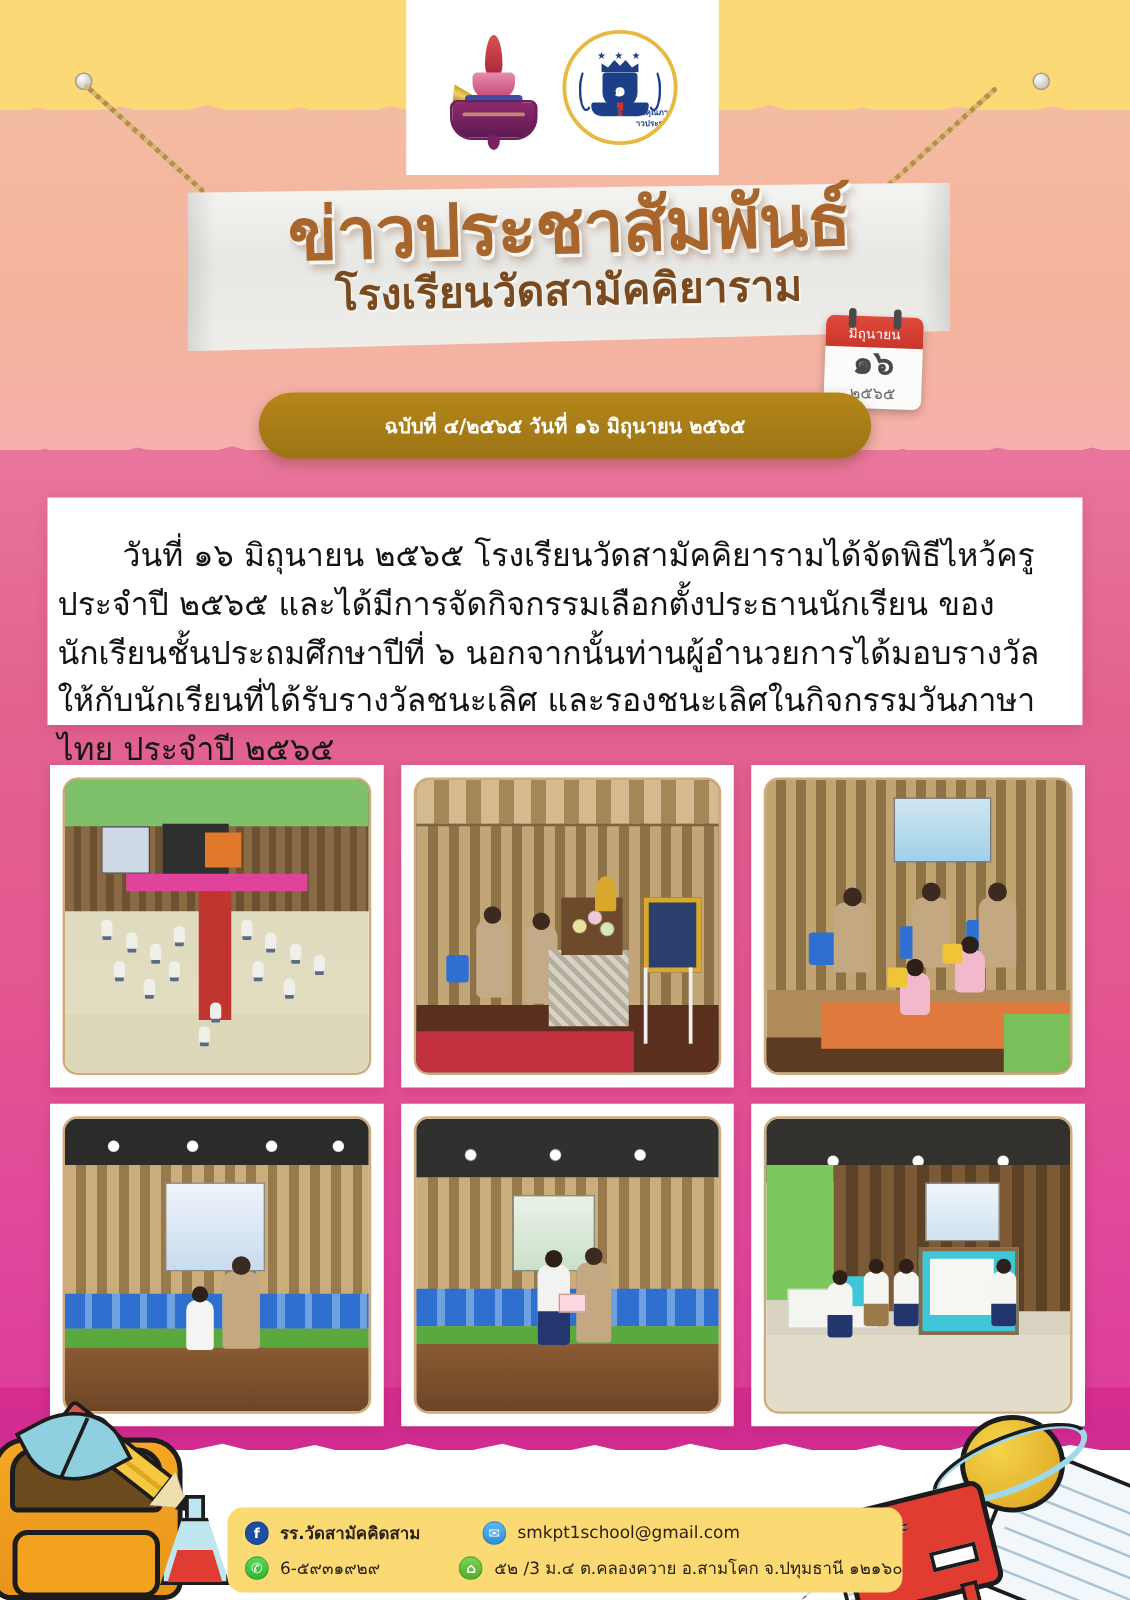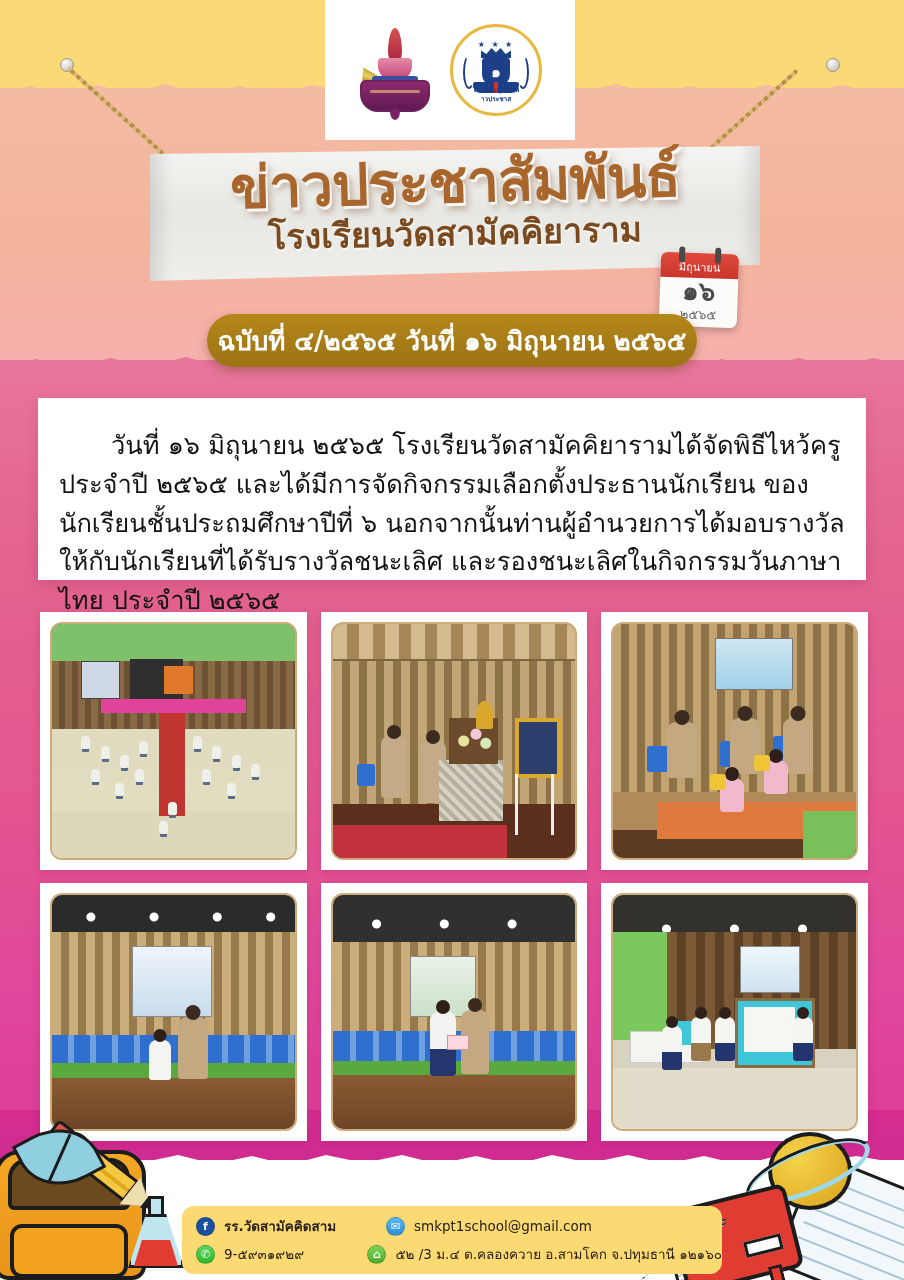--- a/index.html
+++ b/index.html
@@ -125,21 +125,21 @@
     border-radius: 2px 2px 8px 8px;
   }
   .badge-logo .wreath-l, .badge-logo .wreath-r {
     position:absolute; top:28px; width:12px; height:34px;
     border: 2px solid #1c3f87; border-radius:50%;
     border-right-color: transparent; border-top-color: transparent;
   }
   .badge-logo .wreath-l { left:10px; }
   .badge-logo .wreath-r { right:10px; transform: scaleX(-1); }
   .badge-logo .badge-text {
-    position:absolute; bottom:9px; left:0; right:0; text-align:center;
+    position:absolute; bottom:9px; left:0; right:0; text-align:right;
     color:#1c3f87; font-size:6.5px; line-height:1.35; font-weight:bold;
   }
 
   
   .rope { position:absolute; z-index:4; }
   .rope .knob {
     position:absolute; width:14px; height:14px; border-radius:50%;
     background: radial-gradient(circle at 35% 30%, #fdfdfd, #b9b4ab);
     border:1px solid #9b958c;
   }
@@ -211,33 +211,33 @@
     position:absolute; left:0; right:0; top:57px;
     text-align:center; font-size:13px; color:#6a6a6a;
   }
 
   
   #issue-pill {
     position:absolute; left:207px; top:314px; width:490px; height:53px;
     background: linear-gradient(180deg,#b5871a,#9c7315);
     border-radius: 27px;
     display:flex; align-items:center; justify-content:center;
-    color:#ffffff; font-size:26px; font-weight:bold;
+    color:#ffffff; font-size:16px; font-weight:bold;
     box-shadow: 0 4px 10px rgba(90,60,10,.35);
     z-index: 8;
   }
 
   
   #text-card {
     position:absolute; left:38px; top:398px; width:828px; height:182px;
     background:#ffffff; z-index: 5;
     box-shadow: 0 3px 12px rgba(120,20,70,.18);
   }
   #body-text {
-    position:absolute; left:59px; top:426px; width:790px;
+    position:absolute; left:46px; top:426px; width:790px;
     font-size: 25.5px; line-height: 1.52; color:#131313;
     text-indent: 52px; z-index: 6;
   }
 
   
   #photo-grid {
     position:absolute; left:40px; top:612px; width:828px;
     display:grid; grid-template-columns: repeat(3, 1fr); gap: 13px 14px;
     z-index: 5;
   }
@@ -801,21 +801,21 @@
       </div>
       <div class="contact-item">
         <span class="ci mail">✉</span>
         <span class="contact-text">smkpt1school@gmail.com</span>
       </div>
     </div>
 
     <div class="contact-row">
       <div class="contact-item first">
         <span class="ci line">✆</span>
-        <span class="contact-text">9-๕๙๓๑๙๒๙</span>
+        <span class="contact-text">6-๕๙๓๑๙๒๙</span>
       </div>
       <div class="contact-item">
         <span class="ci home">⌂</span>
         <span class="contact-text">๕๒ /3 ม.๔ ต.คลองควาย อ.สามโคก จ.ปทุมธานี ๑๒๑๖๐</span>
       </div>
     </div>
 
   </div>
 
 </div>

